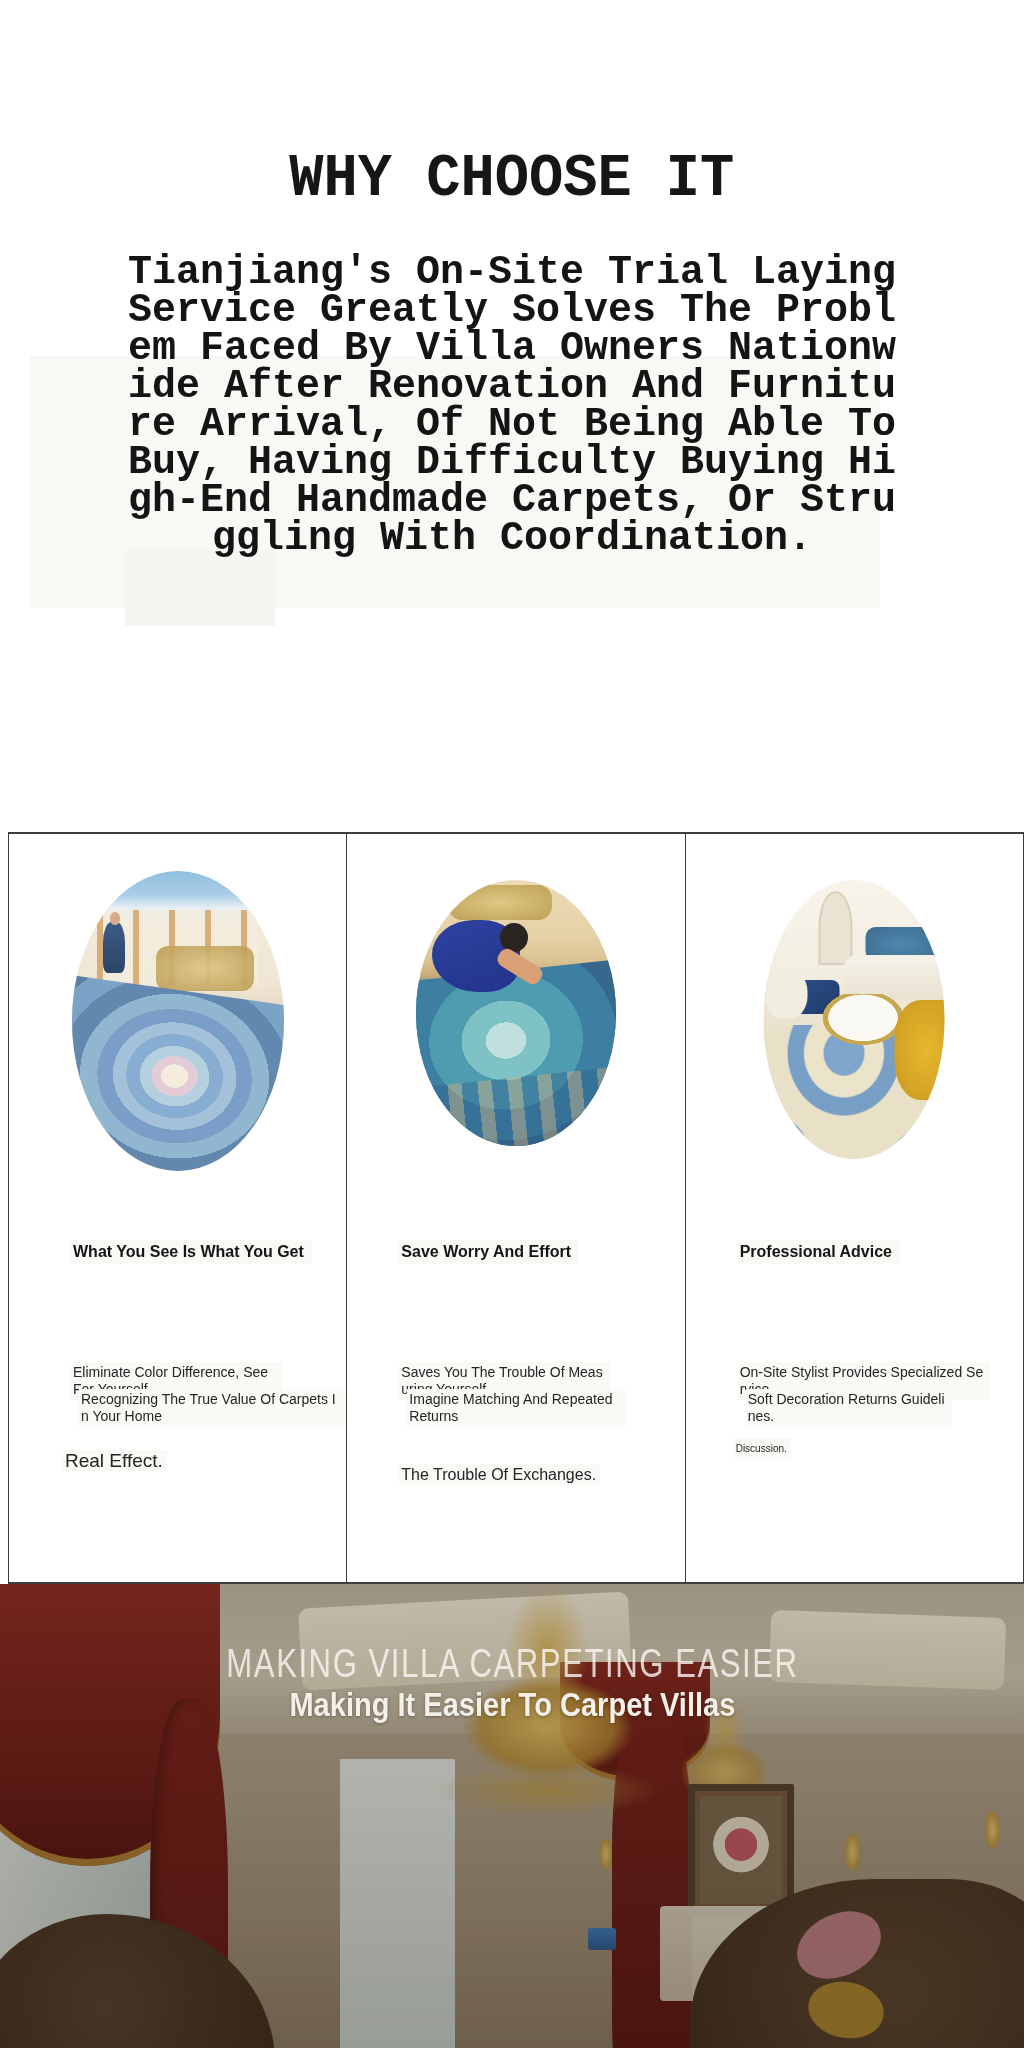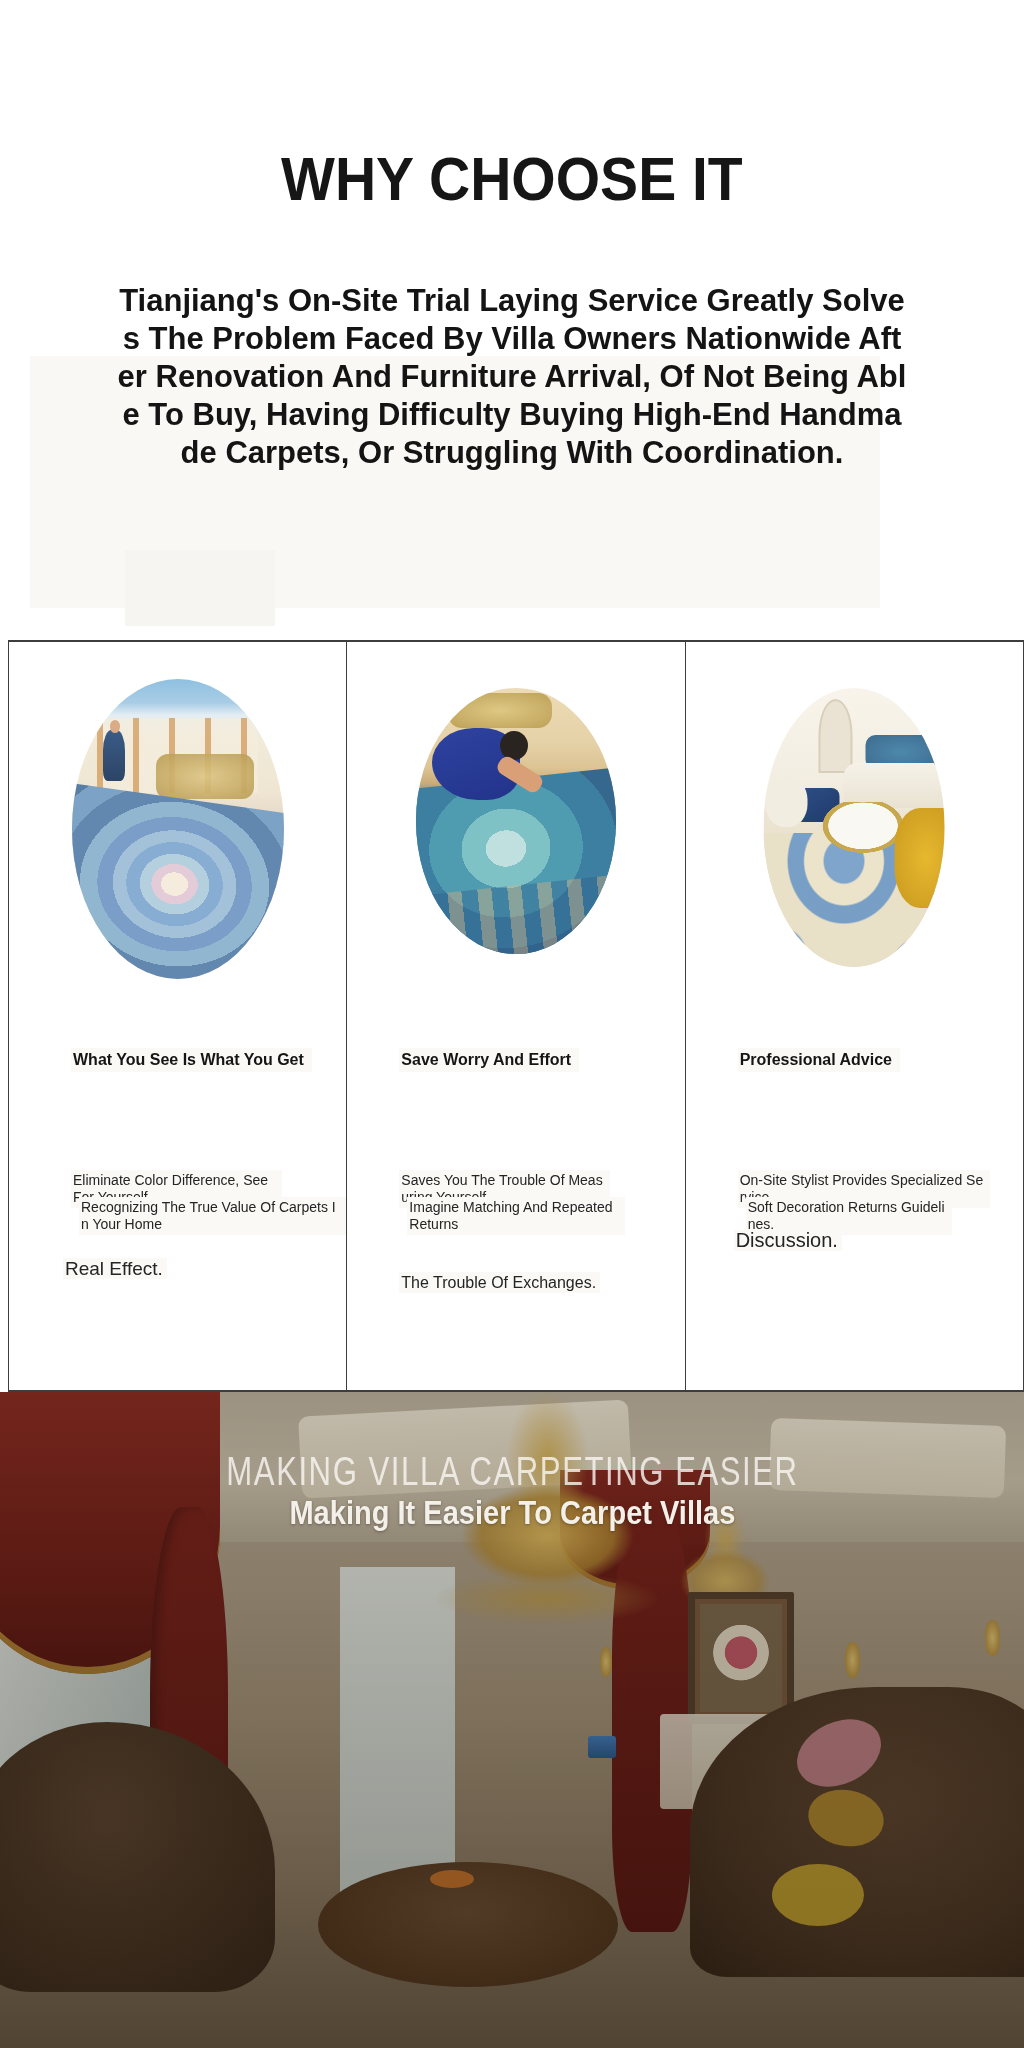--- a/index.html
+++ b/index.html
@@ -4,37 +4,37 @@
 <style>
   html,body{margin:0;padding:0;}
   body{
     width:1024px;height:2048px;background:#ffffff;overflow:hidden;
     font-family:"Liberation Sans","DejaVu Sans",sans-serif;color:#1c1c1c;
     position:relative;
   }
   section{position:relative;box-sizing:border-box;}
 
   
-  .intro{height:640px;}
+  .intro{height:832px;font-family:Liberation Mono, monospace;}
   .ghost{position:absolute;z-index:0;}
   .g1{left:30px;top:356px;width:850px;height:252px;background:#f9f8f5;}
   .g2{left:125px;top:550px;width:150px;height:76px;background:#f6f5f2;}
   .page-title{
     position:relative;z-index:1;margin:0;padding-top:148px;text-align:center;
     font-size:62px;line-height:62px;font-weight:800;color:#161616;letter-spacing:0px;
   }
   .page-title .cond{display:inline-block;transform:scaleX(.92);}
   .subtitle-row{position:relative;z-index:1;text-align:center;margin-top:26px;}
   .subtitle{
     display:inline-block;background:#f8f7f4;padding:7px 30px;
     font-size:29px;line-height:30px;font-weight:400;color:#1f1f1f;
   }
   .lead{
-    position:relative;z-index:1;width:792px;margin:72px auto 0;
-    font-size:31px;line-height:38px;font-weight:700;color:#141414;
+    position:relative;z-index:1;width:792px;margin:44px auto 0;
+    font-size:40px;line-height:38px;font-weight:700;color:#141414;
     text-align:center;word-break:break-all;
   }
 
   
   .features{
     height:752px;display:flex;margin-left:8px;
     border-top:2px solid #3d3d3d;border-bottom:2px solid #3d3d3d;
     border-left:1px solid #3d3d3d;border-right:1px solid #3d3d3d;
   }
   .col{flex:1;position:relative;}
@@ -101,21 +101,21 @@
     word-break:break-all;background:#faf9f6;padding:2px 4px 2px 2px;
   }
   .c1 .feat-heading,.c1 .pt{left:62px;}
   .c2 .feat-heading,.c2 .pt{left:52px;}
   .c3 .feat-heading,.c3 .pt{left:52px;}
   .pt1{top:528px;}
   .pt2{top:555px;margin-left:8px;}
   .w205{width:205px;} .w262{width:262px;} .w212{width:212px;} .w246{width:246px;} .w200{width:200px;}
   .c1 .pt3{top:616px;font-size:19px;left:54px;}
   .c2 .pt3{top:630px;font-size:16px;}
-  .c3 .pt3{top:588px;font-size:20px;left:48px;}
+  .c3 .pt3{top:604px;font-size:10px;left:48px;}
 
   
   .hero{height:664px;overflow:hidden;
     background:linear-gradient(180deg,#b6ab99 0%,#b0a28c 25%,#a39378 50%,#8d7c64 75%,#6e5d48 100%);}
   .hero>div{position:absolute;}
   .ceiling{left:0;top:0;width:100%;height:150px;background:linear-gradient(180deg,#bfb5a2,#cfc5b1 60%,#b9ae99);}
   .skyl{background:linear-gradient(#efe8d6,#e2d9c2);border-radius:10px;}
   .skyl.a{left:300px;top:16px;width:330px;height:82px;transform:rotate(-3deg);}
   .skyl.b{left:770px;top:30px;width:235px;height:72px;transform:rotate(2deg);}
   .winL{left:0;top:25px;width:175px;height:430px;background:linear-gradient(100deg,#e9ece7 0%,#ccd6d2 55%,#b6c4c0 100%);}

